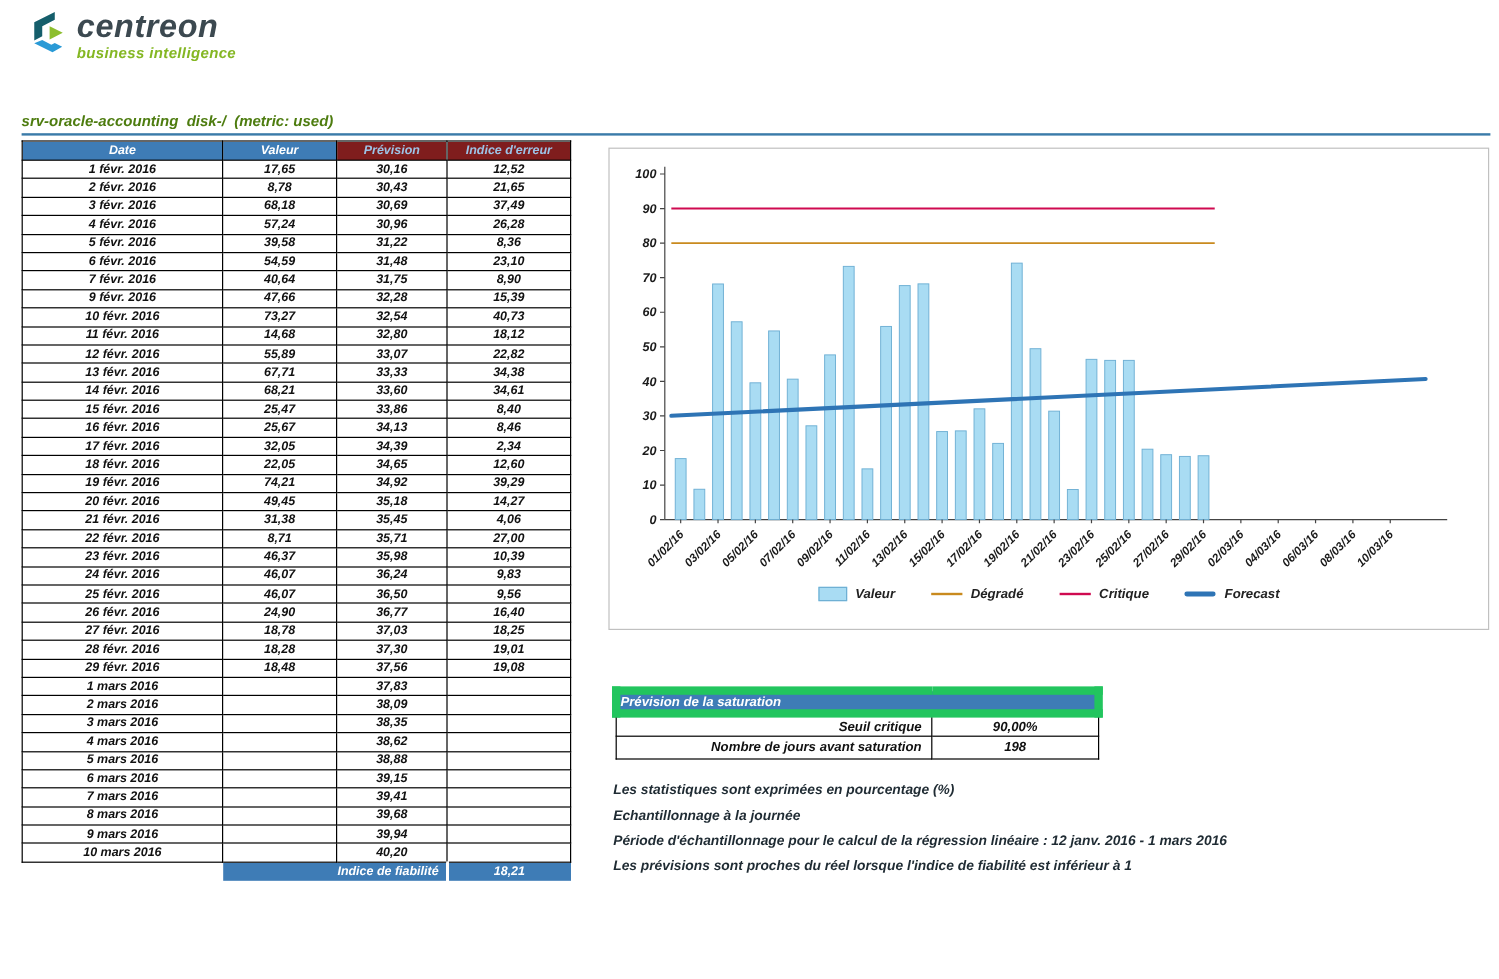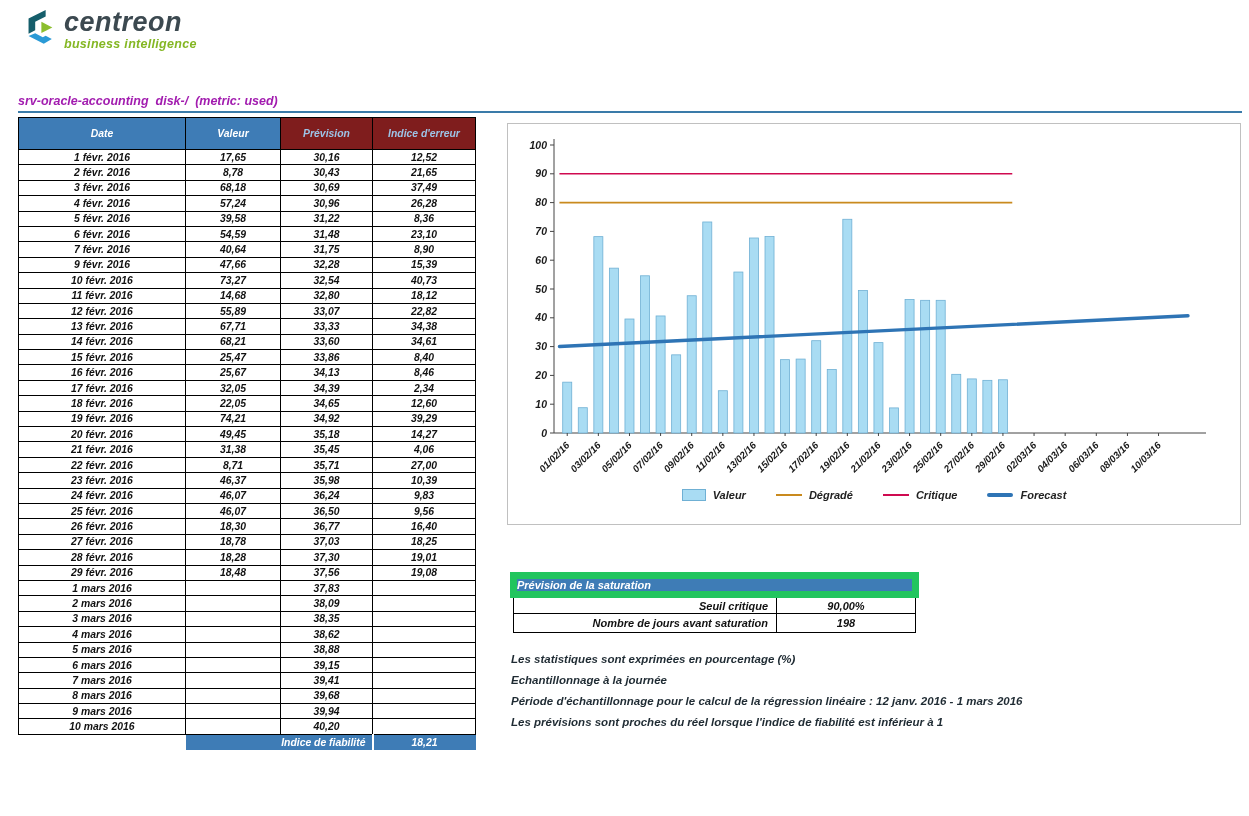--- a/index.html
+++ b/index.html
@@ -6,27 +6,27 @@
   body { background:#fff; font-family:"Liberation Sans", sans-serif; }
   .page { position:relative; width:1249px; height:816px; background:#fff; overflow:hidden;font-style:italic; }
 
   
   .logo { position:absolute; left:20px; top:8px; display:flex; align-items:flex-start; gap:6px; }
   .logo-icon { width:38px; height:38px; }
   .brand { font-size:27px; font-weight:bold; color:#3c4950; letter-spacing:0.5px; line-height:28px; }
   .tagline { font-size:12.5px; font-weight:bold; color:#84b723; letter-spacing:0.3px; margin-top:1px; }
 
   
-  .report-title { position:absolute; left:18px; top:94px; font-size:12.5px; font-weight:bold; color:#a21caf; white-space:pre-wrap; }
+  .report-title { position:absolute; left:18px; top:94px; font-size:12.5px; font-weight:bold; color:#4d7c0f; white-space:pre-wrap; }
   .title-rule { position:absolute; left:18px; top:111px; width:1224px; height:2px; background:#3a7ba9; }
 
   
   .forecast-table { position:absolute; left:18px; top:117px; width:457px; border-collapse:collapse; table-layout:fixed; }
   .forecast-table th, .forecast-table td { border:1px solid #000; font-size:10.4px; font-weight:bold; text-align:center; height:15.4px; padding:0 3px; color:#111; overflow:hidden; white-space:nowrap; }
-  .forecast-table th { height:32px; }
+  .forecast-table th { height:16px; }
   .th-blue { background:#3e7cb6; color:#fff !important; }
   .th-light { background:#7f1d1d; color:#9dc3e6 !important; }
   .forecast-table tfoot td { border:none; }
   .ft-empty { background:#fff; }
   .ft-label { background:#3e7cb6; color:#fff !important; text-align:right !important; padding-right:6px !important; border-right:2px solid #fff !important; }
   .ft-value { background:#3e7cb6; color:#fff !important; }
 
   
   .chart-box { position:absolute; left:507px; top:123px; width:734px; height:402px; border:1px solid #c0c0c0; background:#fff; padding:7px 8px 4px 8px; display:flex; flex-direction:column; }
   .chart-box svg { width:716px; height:352px; display:block; }
@@ -229,21 +229,21 @@
           <td>9,83</td>
         </tr>
         <tr>
           <td>25 févr. 2016</td>
           <td>46,07</td>
           <td>36,50</td>
           <td>9,56</td>
         </tr>
         <tr>
           <td>26 févr. 2016</td>
-          <td>18,30</td>
+          <td>24,90</td>
           <td>36,77</td>
           <td>16,40</td>
         </tr>
         <tr>
           <td>27 févr. 2016</td>
           <td>18,78</td>
           <td>37,03</td>
           <td>18,25</td>
         </tr>
         <tr>

